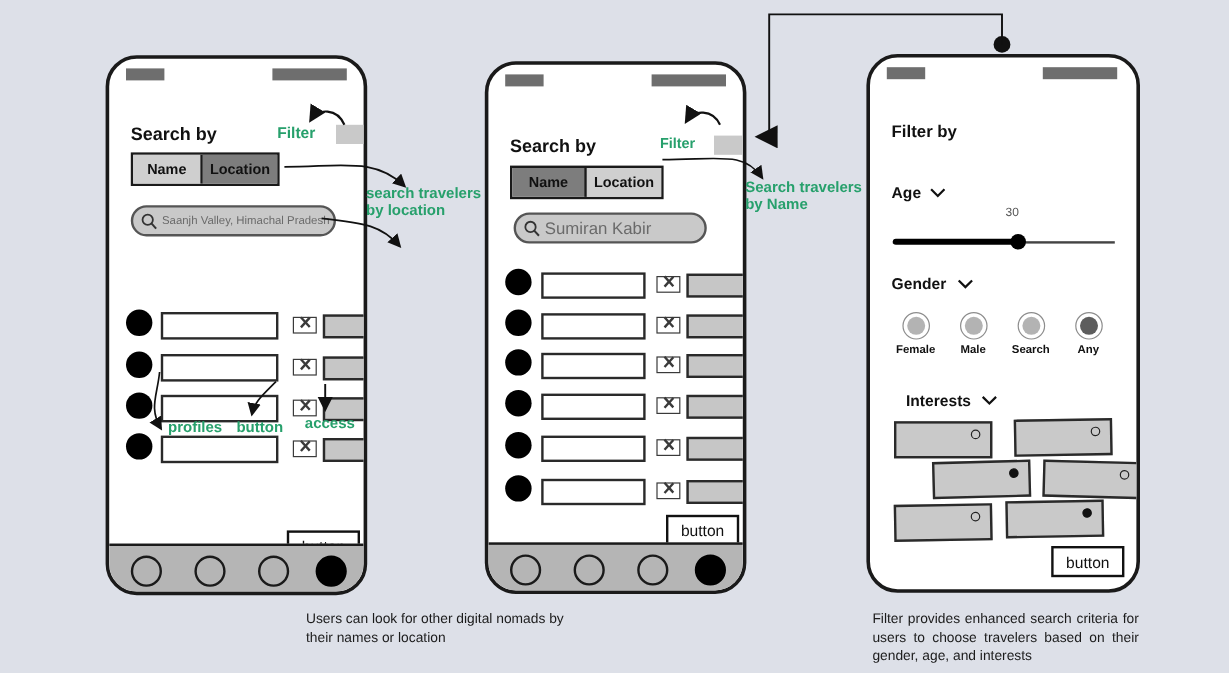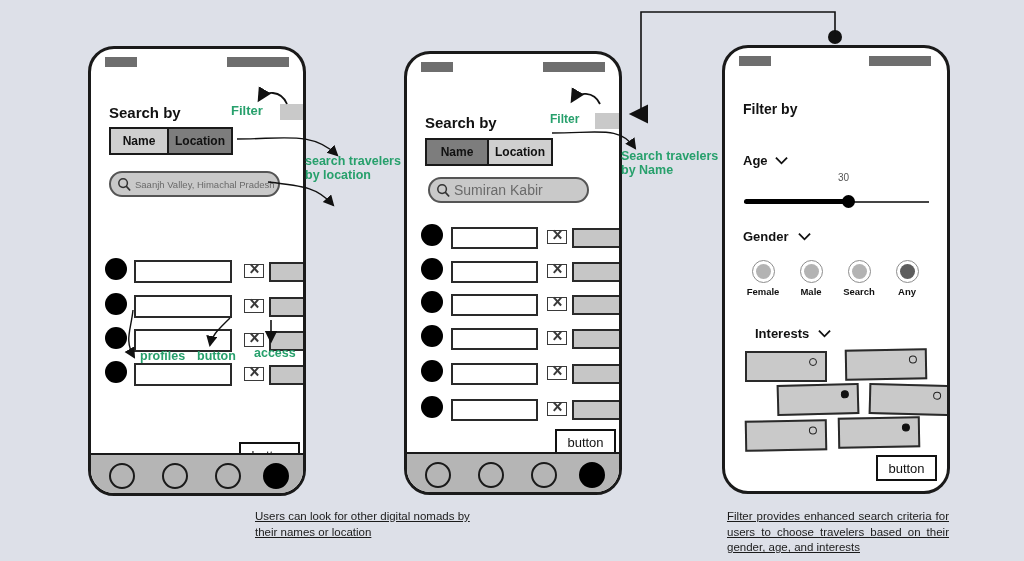--- a/index.html
+++ b/index.html
@@ -54,21 +54,21 @@
   .radio{position:absolute;width:21px;height:21px;border-radius:50%;border:1.5px solid #8d8d8d;background:#fff;}
   .radio i{position:absolute;left:3px;top:3px;width:15px;height:15px;border-radius:50%;background:#b3b3b3;display:block;}
   .radio.sel i{background:#5d5d5d;}
   .rlabel{position:absolute;font-weight:bold;color:#111;text-align:center;}
   .chip{position:absolute;background:#c9c9c9;border:2px solid #2a2a2a;}
   .chip .dot{position:absolute;right:8px;top:5px;width:6px;height:6px;border-radius:50%;border:1px solid #222;background:transparent;}
   .chip.on .dot{background:#111;border-color:#111;}
 
   
   .note{position:absolute;color:#27a06c;font-weight:bold;line-height:1.12;}
-  .caption{position:absolute;color:#1b1b1b;line-height:1.35;text-decoration:underline;}
+  .caption{position:absolute;color:#1b1b1b;line-height:1.35;}
   svg.overlay{position:absolute;left:0;top:0;width:1024px;height:561px;pointer-events:none;}
 </style>
 </head>
 <body>
 
 <div class="stage">
 
   <div class="phone" style="left:88px;top:46px;width:212px;height:444px;">
     <div class="statusbar">
       <div class="sb-block" style="left:14px;width:32px;"></div>

